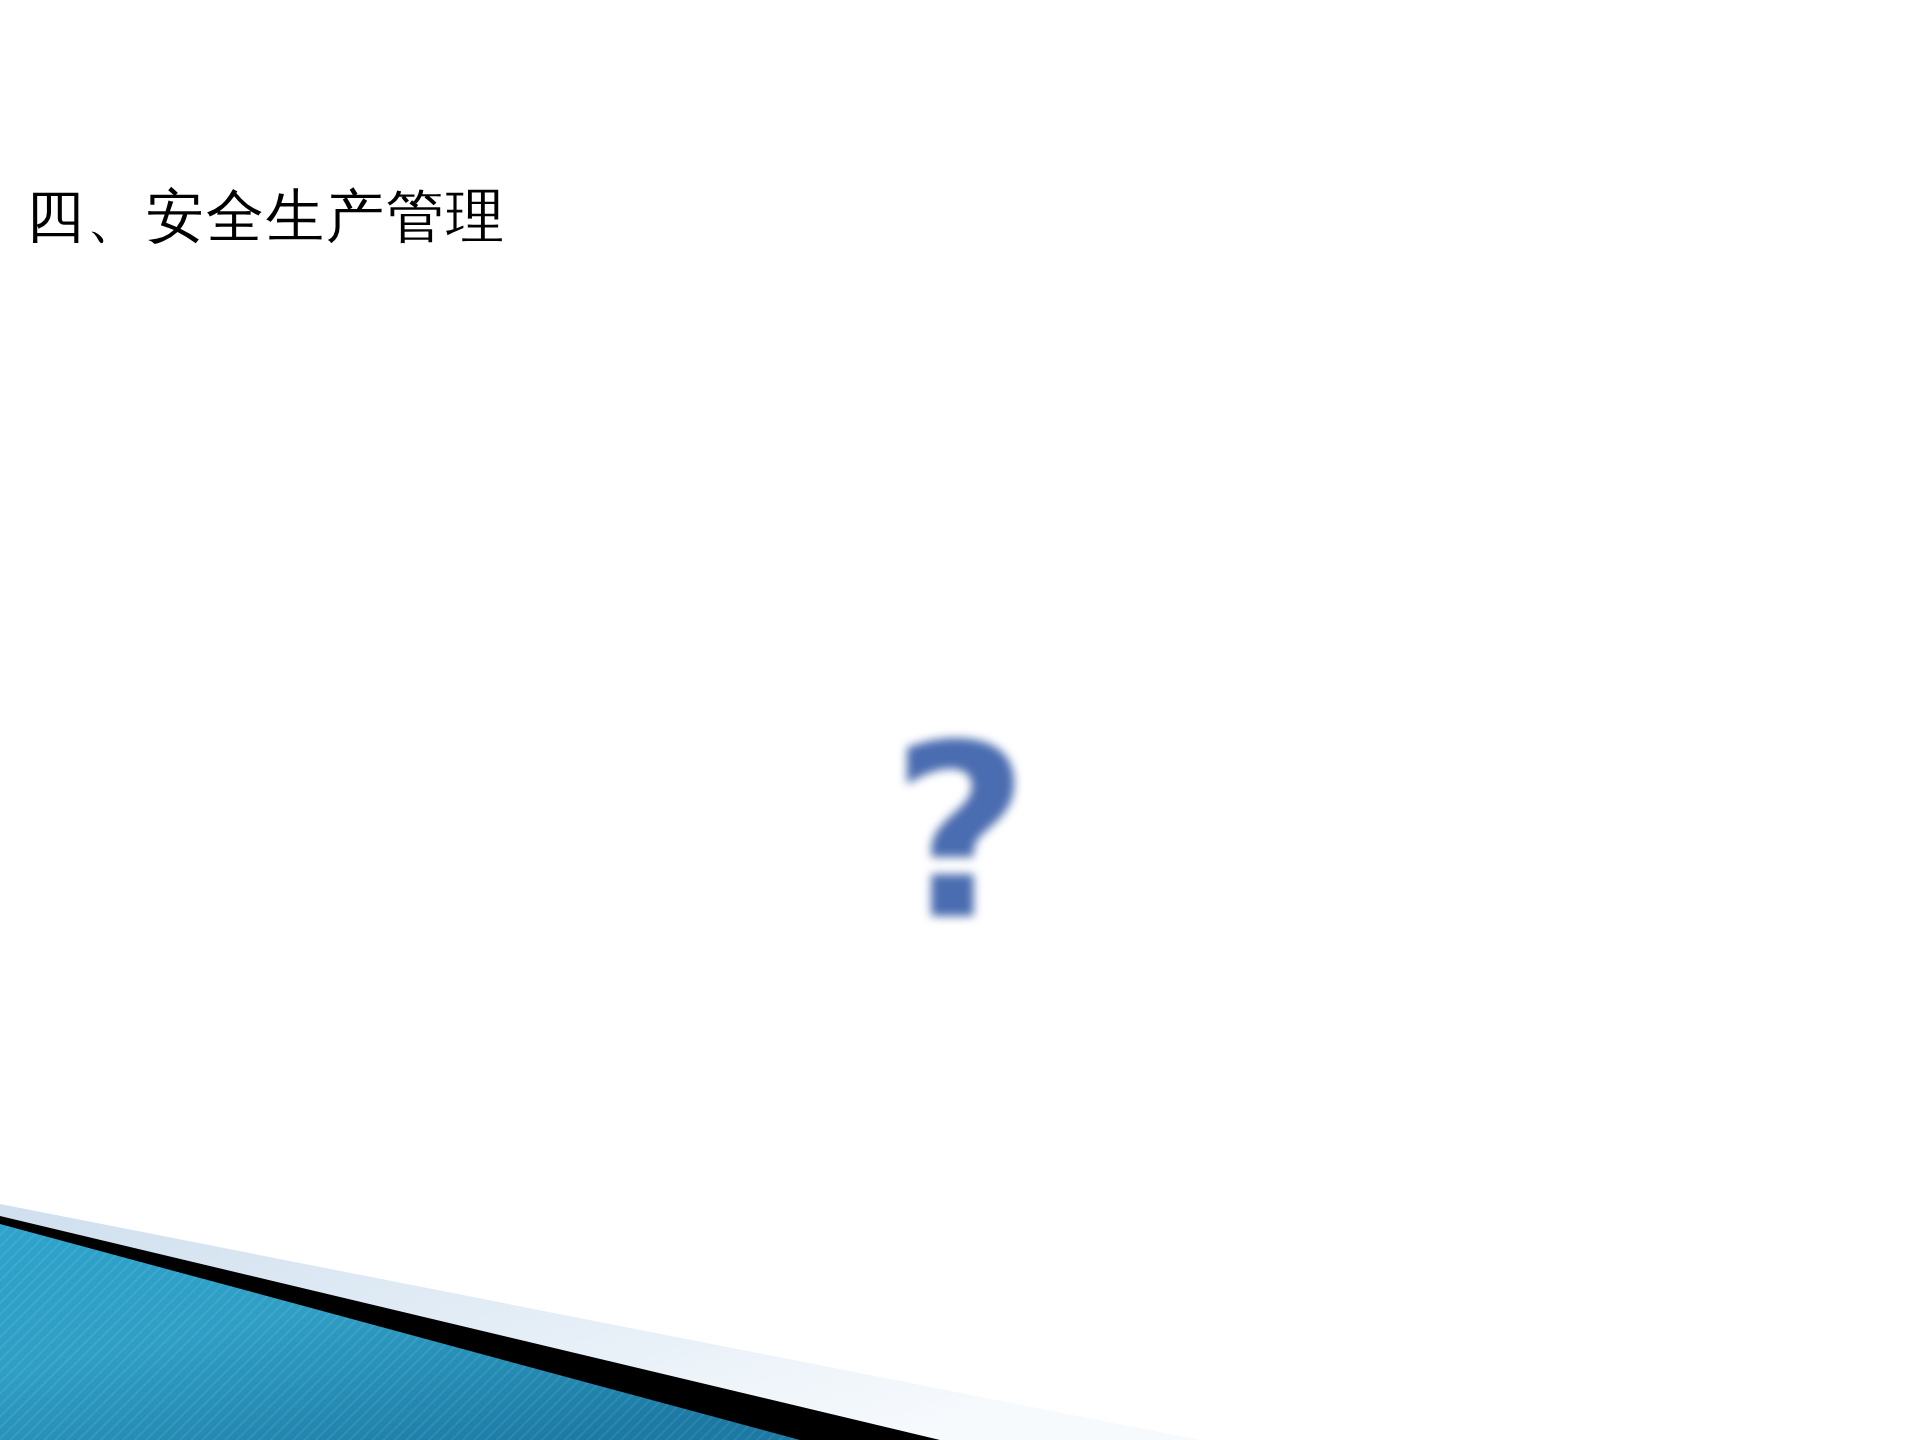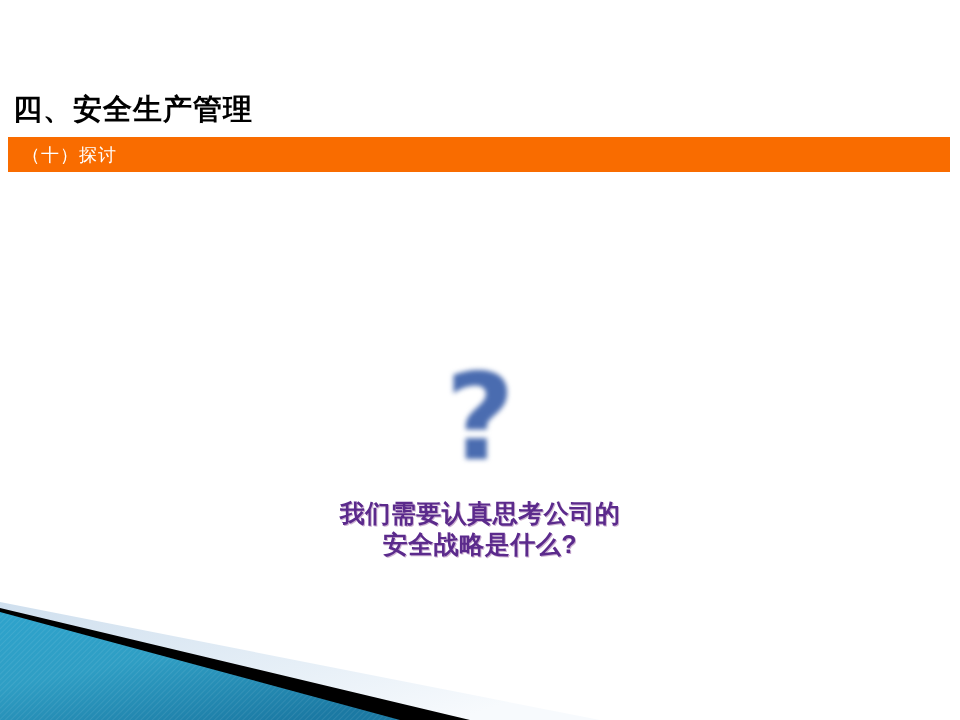--- a/index.html
+++ b/index.html
@@ -17,21 +17,21 @@
     background: #ffffff;
     overflow: hidden;
   }
 
   
   #slide-title {
     position: absolute;
     left: 13px;
     top: 72px;
     font-size: 29px;
-    font-weight: bold;
+    font-weight: normal;
     color: #000000;
     letter-spacing: 1px;
     line-height: 36px;
     white-space: nowrap;
   }
 
   
   #section-banner {
     position: absolute;
     left: 8px;
@@ -106,30 +106,23 @@
     white-space: nowrap;
   }
 </style>
 </head>
 <body>
 
 <div id="slide">
 
   <h1 id="slide-title">四、安全生产管理</h1>
 
-  <div id="section-banner">
-    <span id="section-banner-label">（十）探讨</span>
-  </div>
 
   <div id="question-mark">?</div>
 
-  <div id="question-text">
-    <span class="qline">我们需要认真思考公司的</span>
-    <span class="qline">安全战略是什么?</span>
-  </div>
 
   <svg id="corner-deco" viewBox="0 0 620 120" preserveAspectRatio="none">
     <defs>
       <linearGradient id="tealGrad" x1="0" y1="0" x2="0.75" y2="1">
         <stop offset="0%" stop-color="#2ea3cc"></stop>
         <stop offset="45%" stop-color="#2f9ec4"></stop>
         <stop offset="100%" stop-color="#1b79a3"></stop>
       </linearGradient>
       <linearGradient id="lightGrad" x1="0" y1="0" x2="1" y2="0.6">
         <stop offset="0%" stop-color="#cfdfee"></stop>

